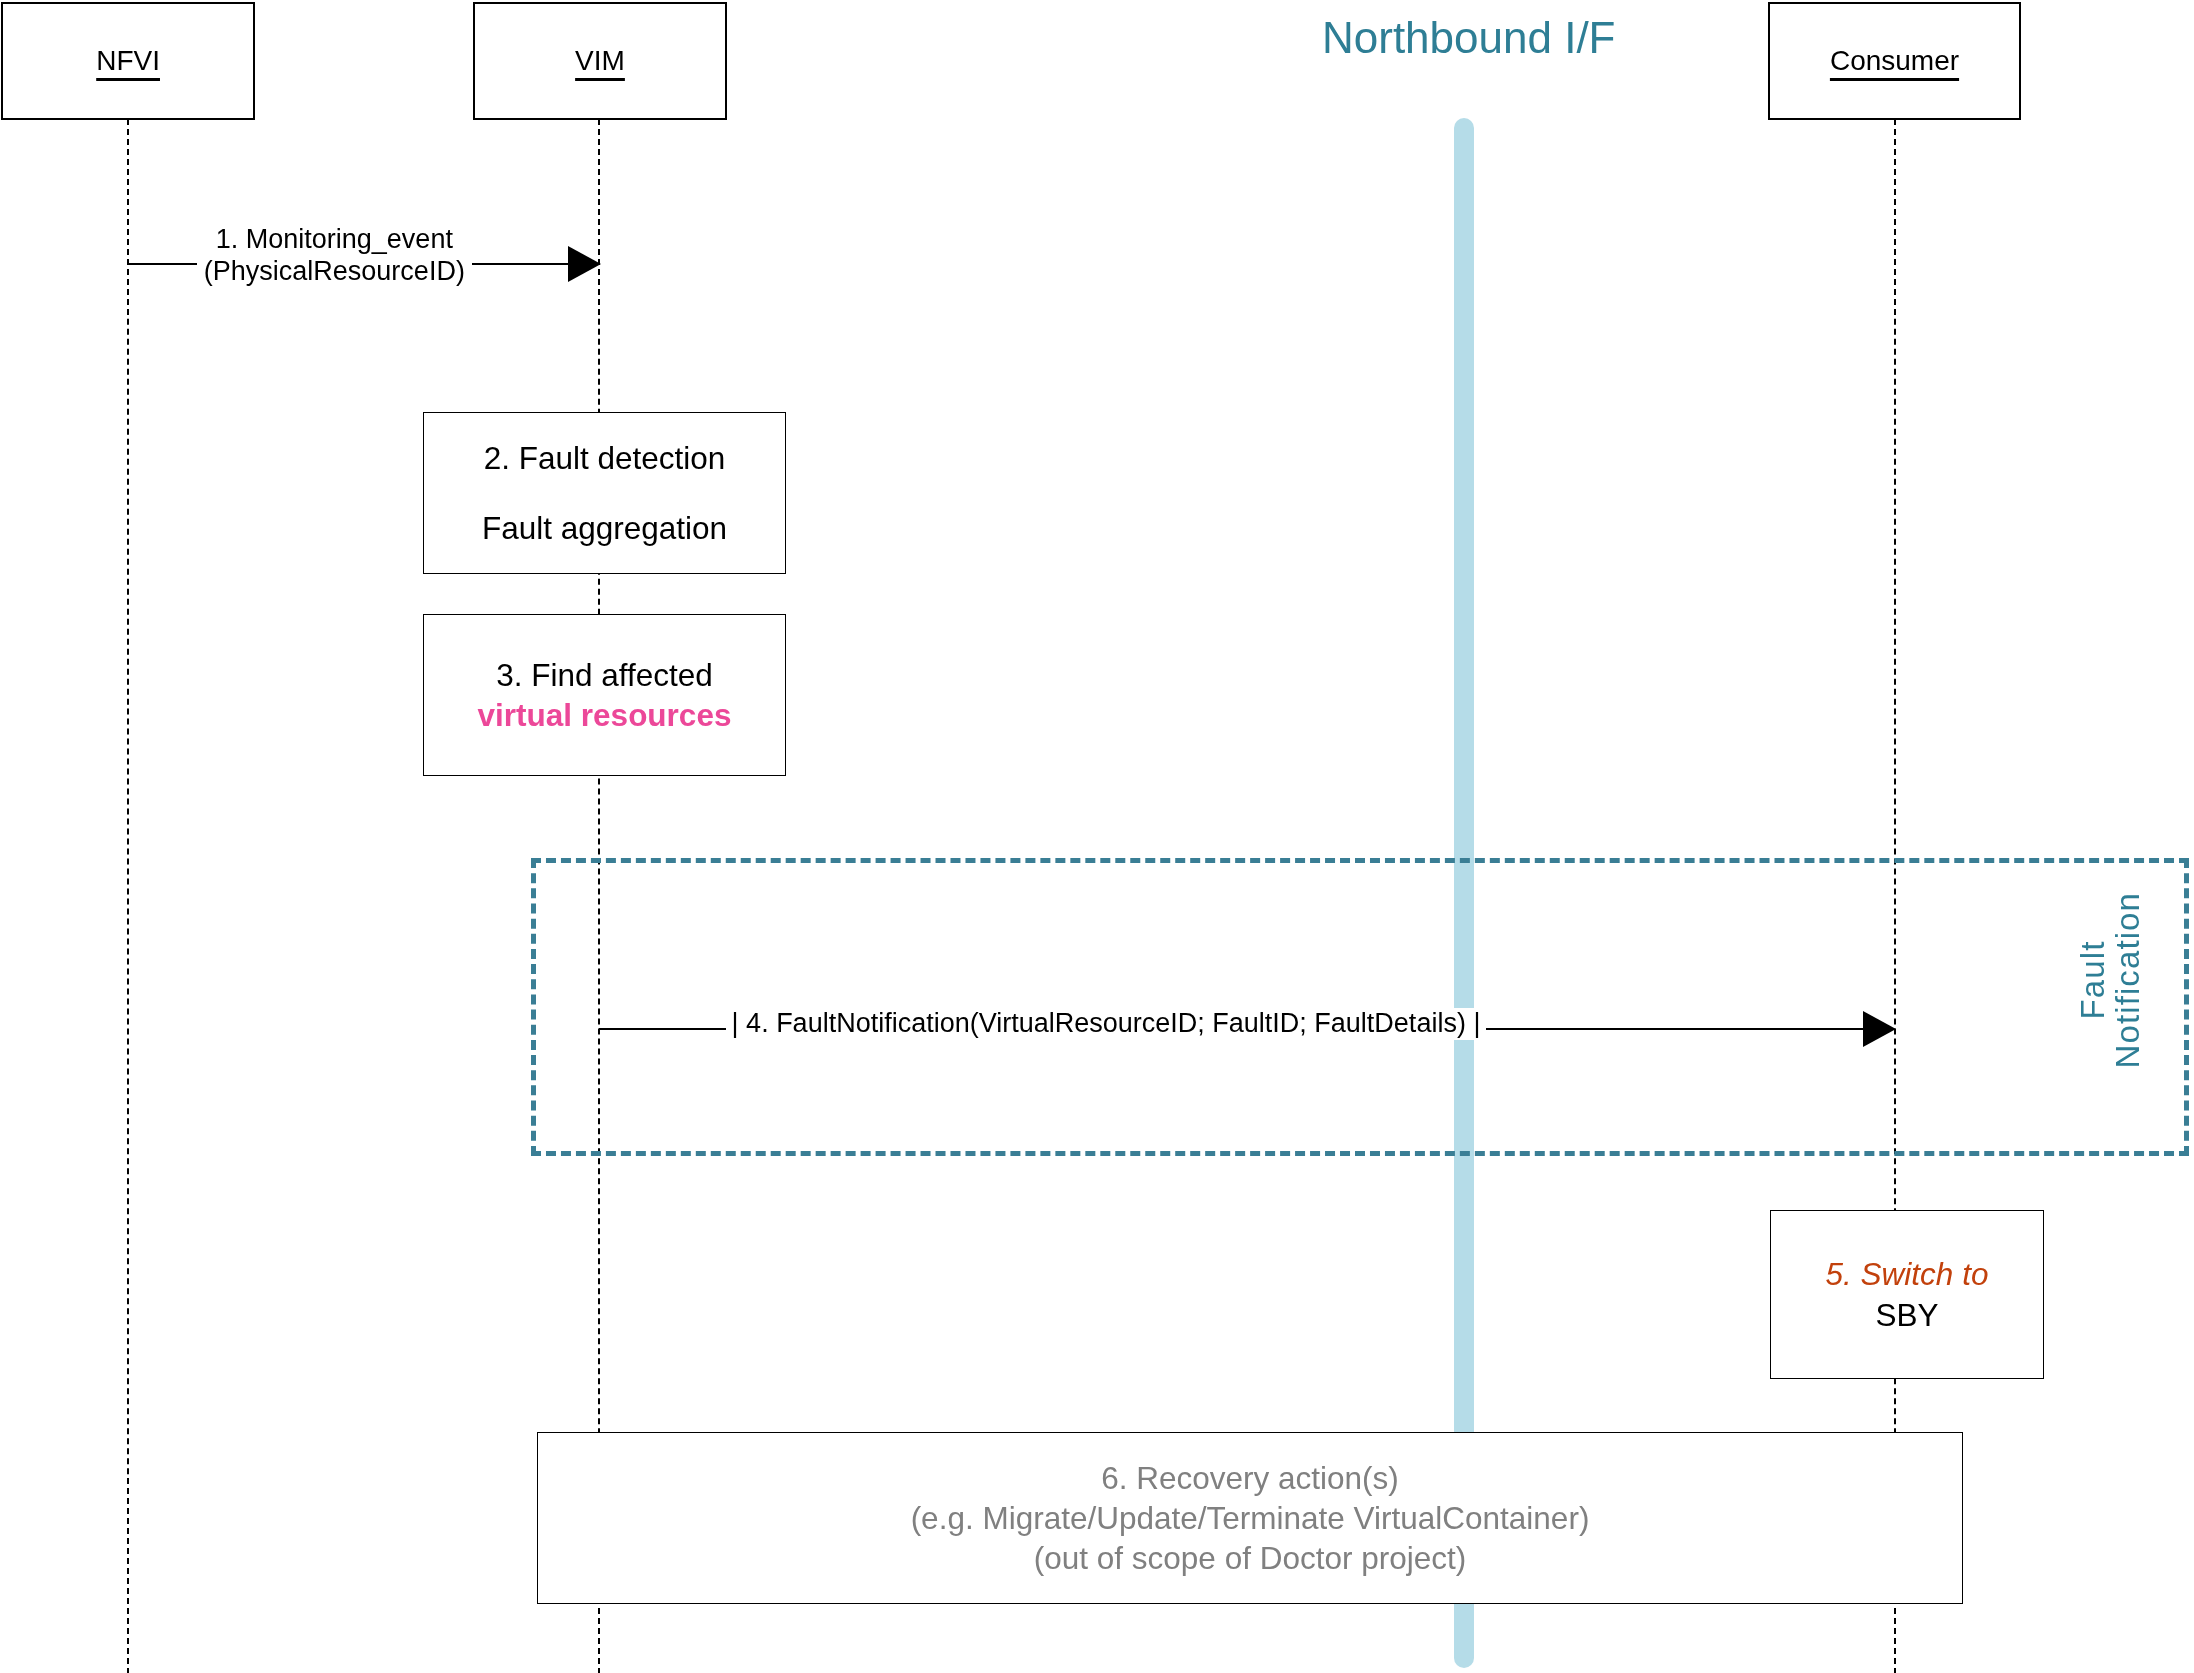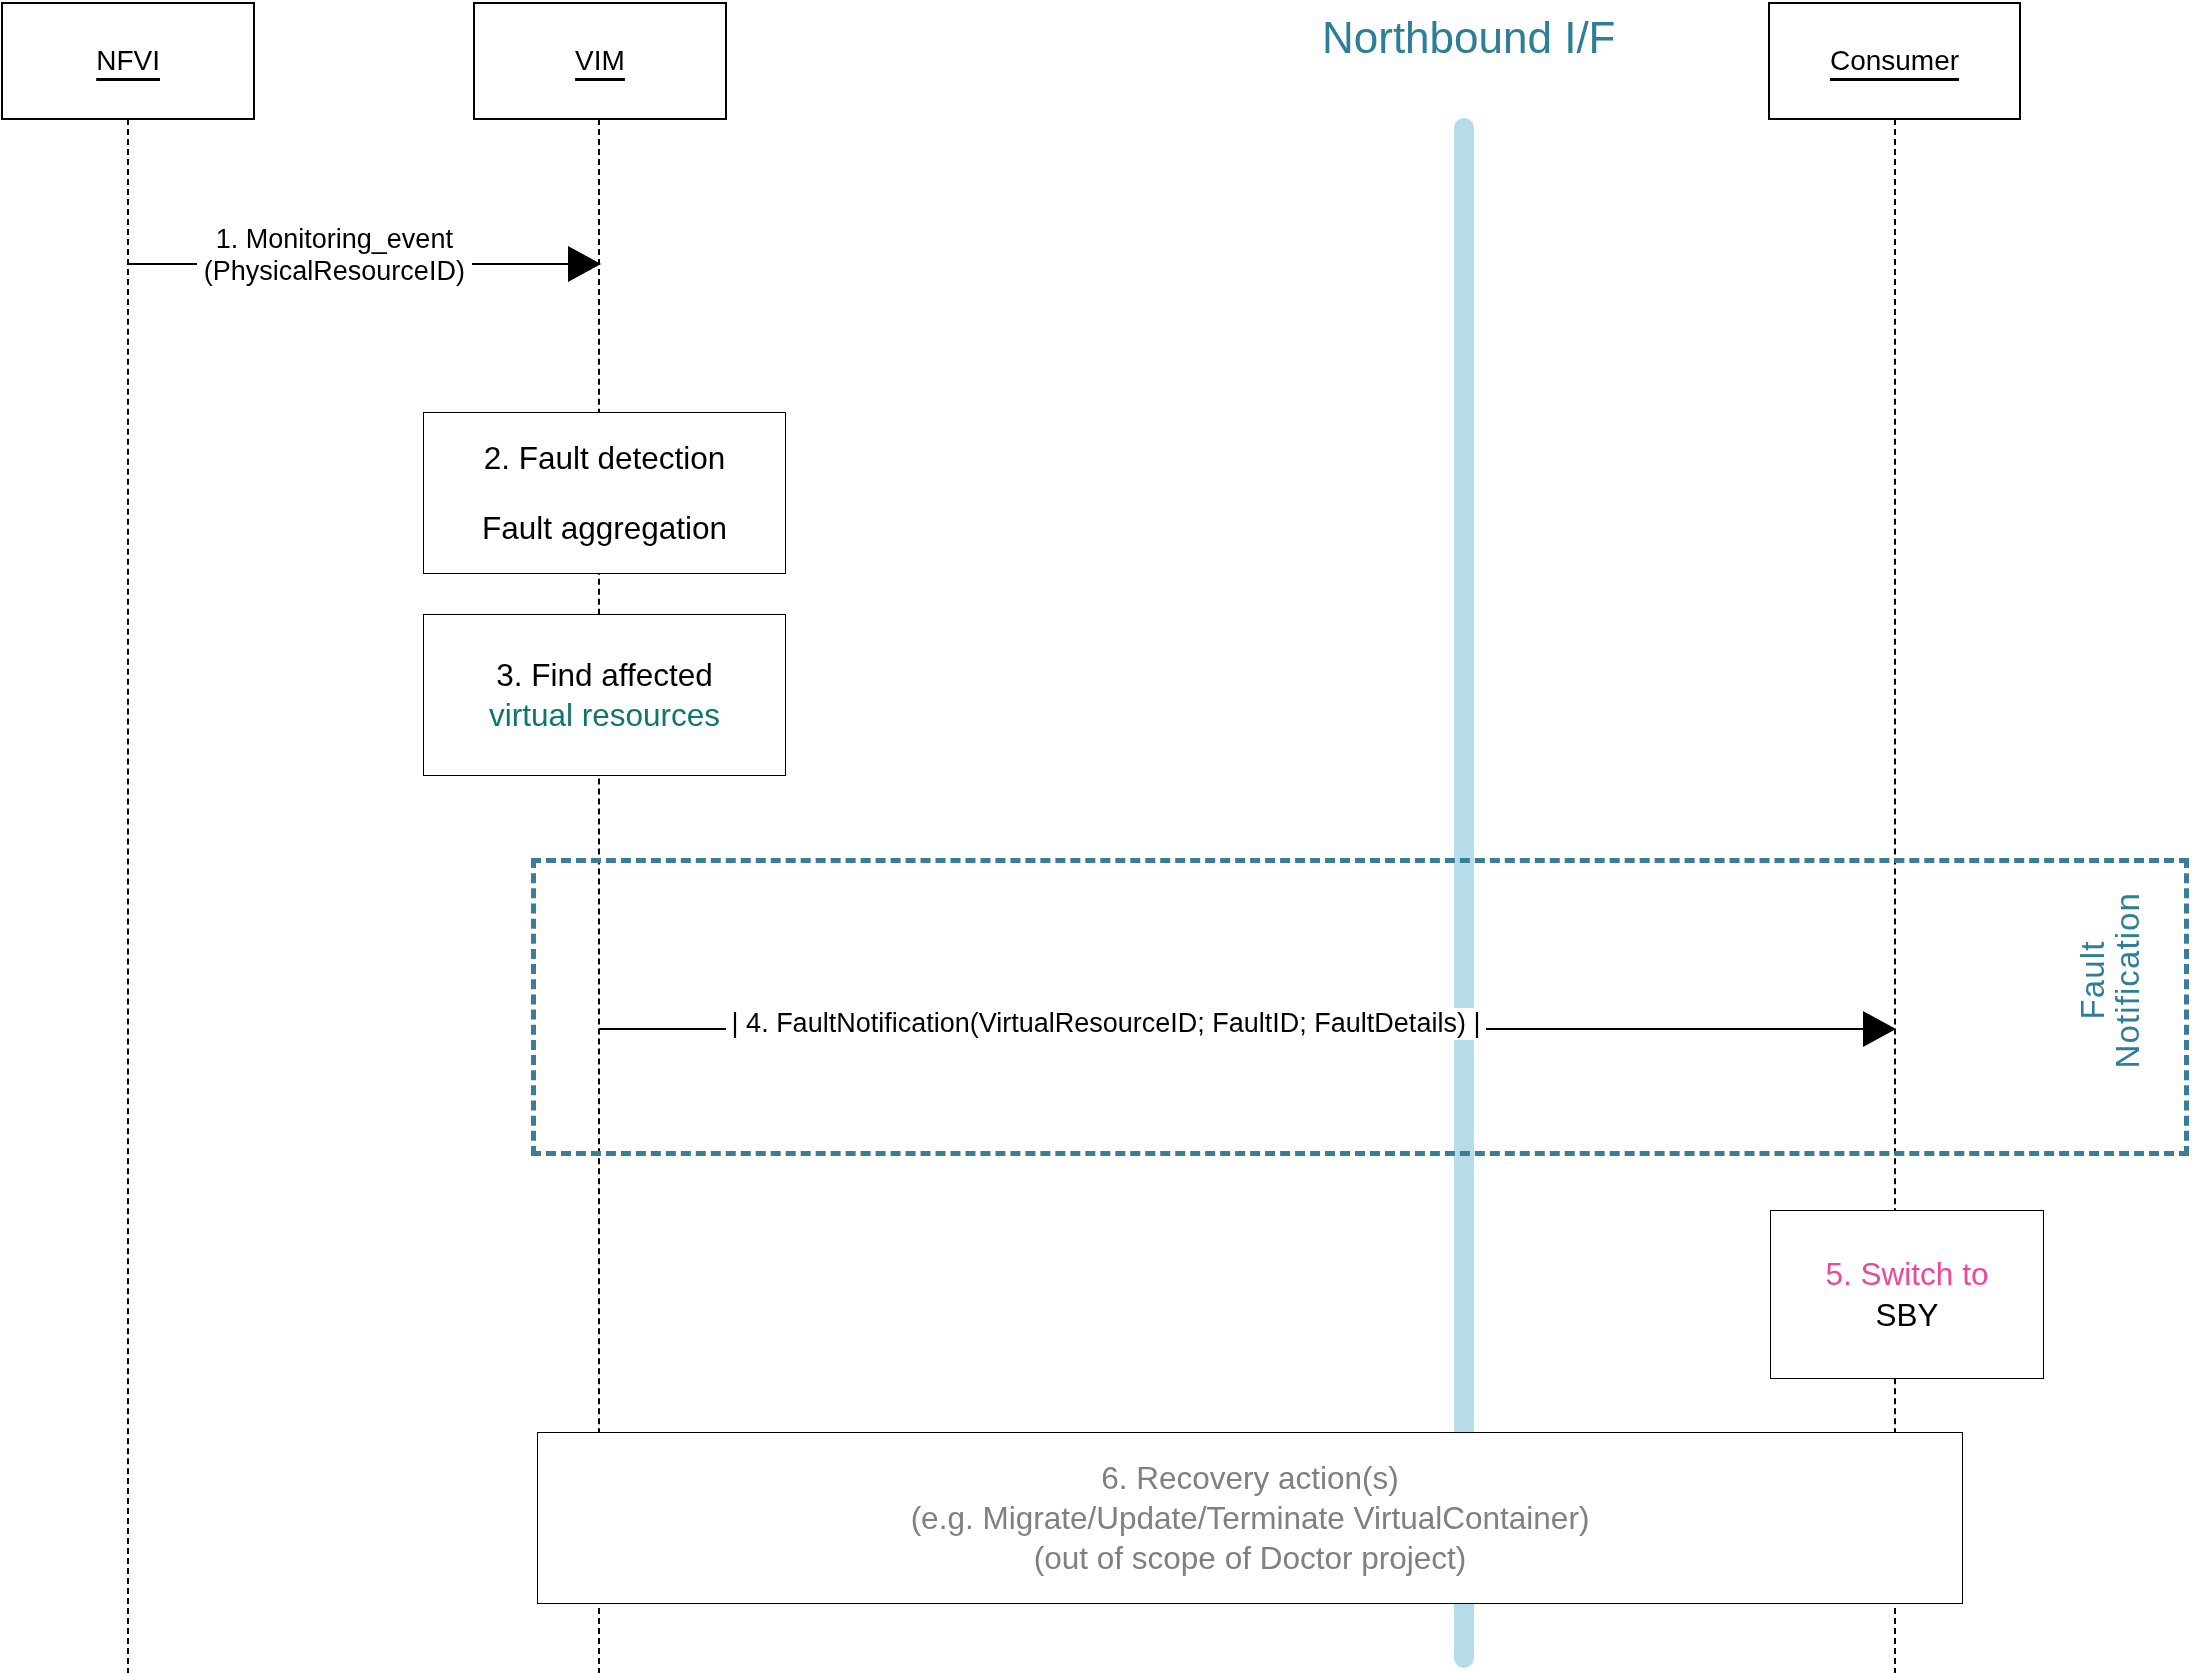--- a/index.html
+++ b/index.html
@@ -161,35 +161,35 @@
     <span class="ln">(PhysicalResourceID)</span>
   </div>
 
   <div class="proc-box" id="step2-box" style="left: 423px; top: 412px; width: 363px; height: 162px;">
     <span class="proc-line" style="color: rgb(0, 0, 0);">2. Fault detection</span>
     <span class="proc-line" style="color: rgb(0, 0, 0); margin-top: 29px;">Fault aggregation</span>
   </div>
 
   <div class="proc-box" id="step3-box" style="left: 423px; top: 614px; width: 363px; height: 162px;">
     <span class="proc-line" style="color: rgb(0, 0, 0);">3. Find affected</span>
-    <span class="proc-line" style="color: #0f766e;">virtual resources</span>
+    <span class="proc-line" style="color: #ec4899; font-weight: bold;">virtual resources</span>
   </div>
 
   <div class="frame" id="fault-frame" style="left: 531px; top: 858px; width: 1658px; height: 298px; border-color: rgb(58, 126, 149);"></div>
   <div class="frame-title" id="fault-frame-title" style="left: 2076px; top: 892px; color: rgb(46, 126, 149);">
     <span>Fault</span><br>
     <span>Notification</span>
   </div>
 
   <div class="msg-line" id="msg4-line" style="left: 599px; top: 1028px; width: 1273px;"></div>
   <div class="arrow-head" id="msg4-arrow" style="left: 1863px; top: 1011px;"></div>
   <div class="msg-label" id="msg4-label" style="left: 726px; top: 1008px;">| 4. FaultNotification(VirtualResourceID; FaultID; FaultDetails) |</div>
 
   <div class="proc-box" id="step5-box" style="left: 1770px; top: 1210px; width: 274px; height: 169px;">
-    <span class="proc-line" style="color: #ec4899;">5. Switch to</span>
+    <span class="proc-line" style="color: #c2410c; font-style: italic;">5. Switch to</span>
     <span class="proc-line" style="color: rgb(0, 0, 0);">SBY</span>
   </div>
 
   <div class="proc-box" id="step6-box" style="left: 537px; top: 1432px; width: 1426px; height: 172px;">
     <span class="proc-line muted" style="color: rgb(128, 128, 128);">6. Recovery action(s)</span>
     <span class="proc-line muted" style="color: rgb(128, 128, 128);">(e.g. Migrate/Update/Terminate VirtualContainer)</span>
     <span class="proc-line muted" style="color: rgb(128, 128, 128);">(out of scope of Doctor project)</span>
   </div>
 
 </div>

